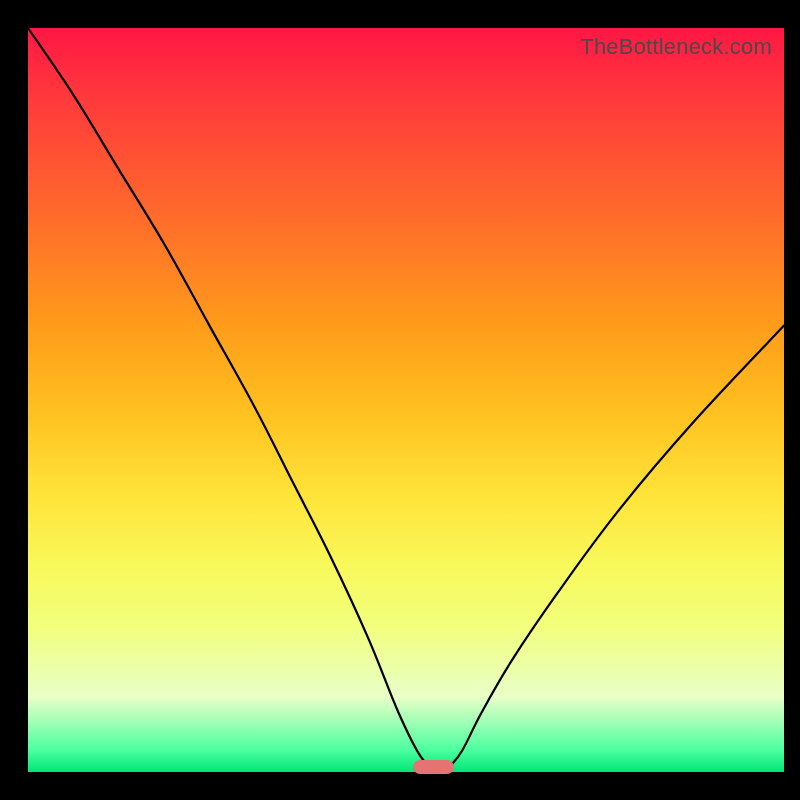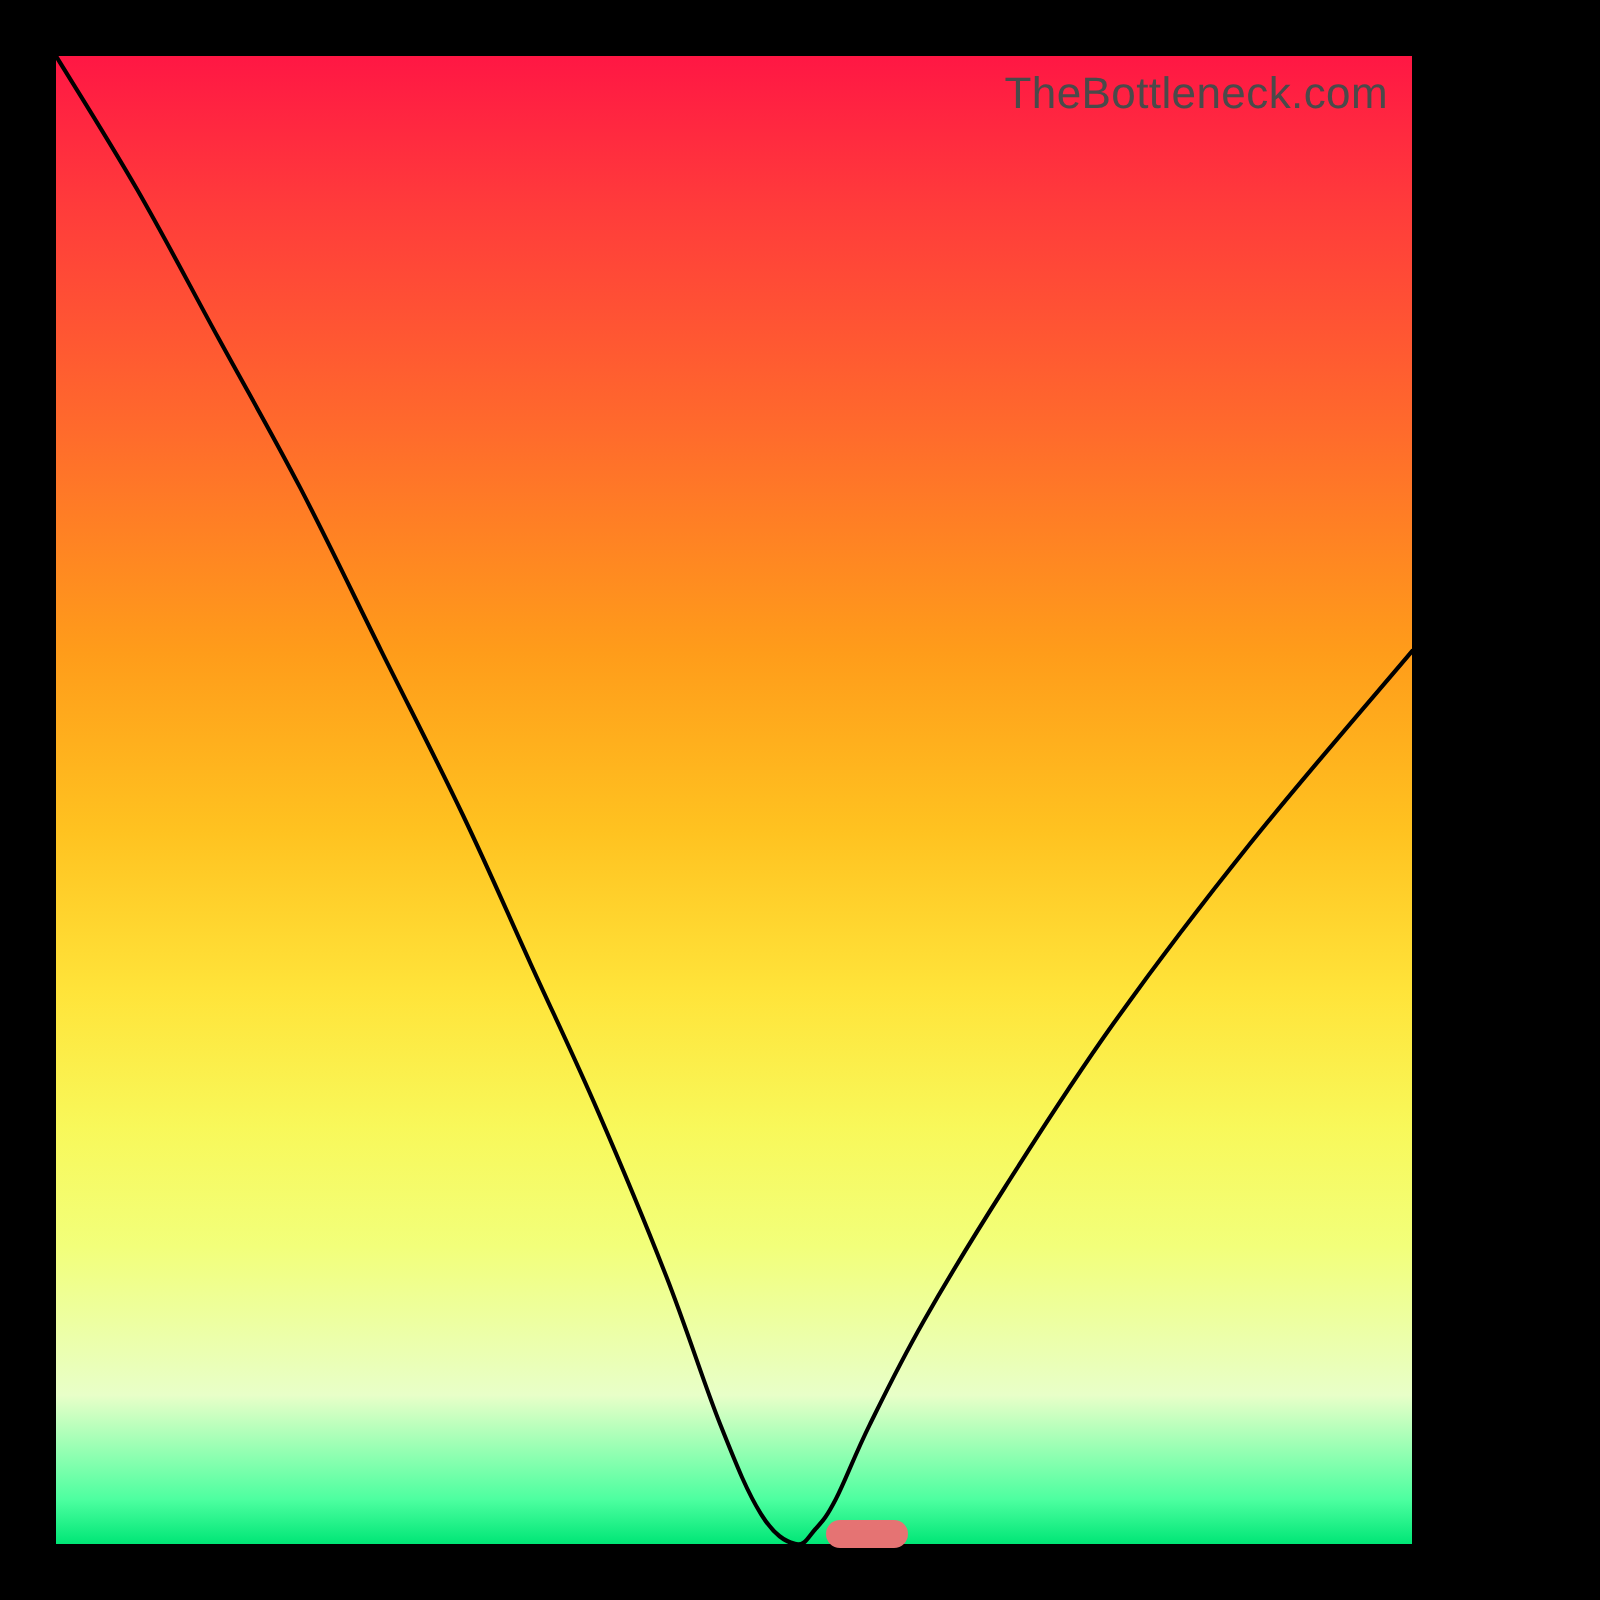--- a/index.html
+++ b/index.html
@@ -7,21 +7,21 @@
   .frame {
     position: relative;
     width: 800px;
     height: 800px;
     background: #000;
   }
   .plot-area {
     position: absolute;
     left: 28px;
     top: 28px;
-    width: 678px;
+    width: 756px;
     height: 744px;
     background: linear-gradient(to bottom,
       #ff1744 0%,
       #ff3b3b 10%,
       #ff6a2c 25%,
       #ff9c1a 40%,
       #ffc220 52%,
       #ffe43a 63%,
       #f8f85a 72%,
       #f2ff7a 80%,

